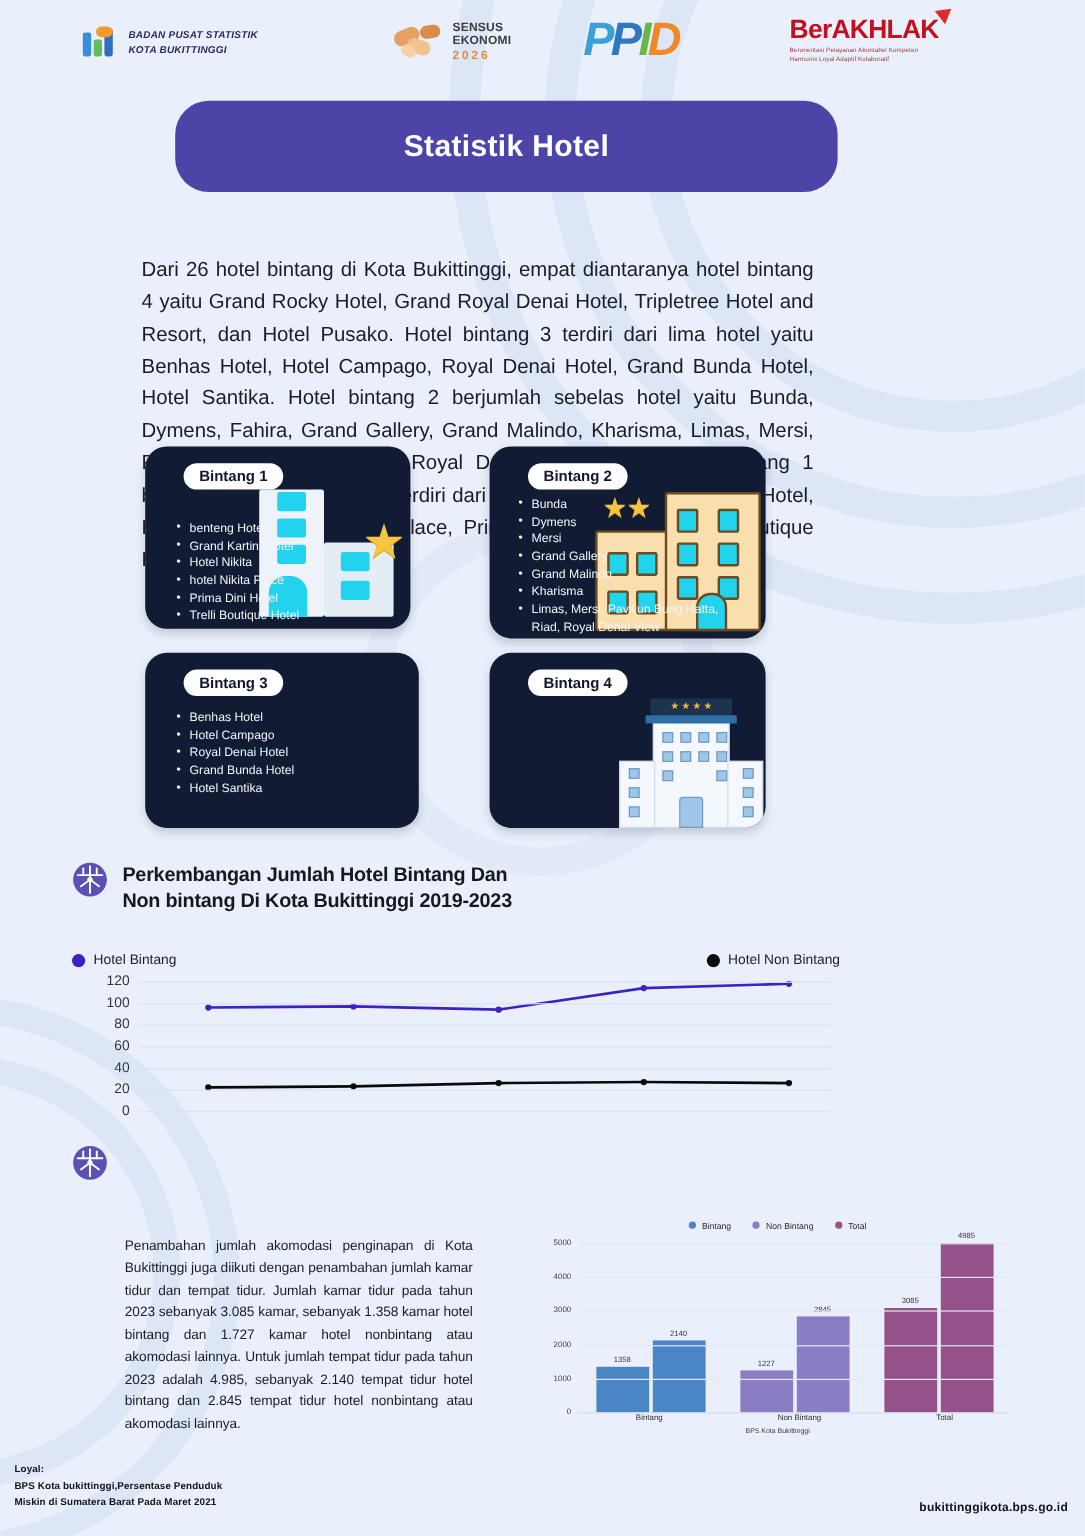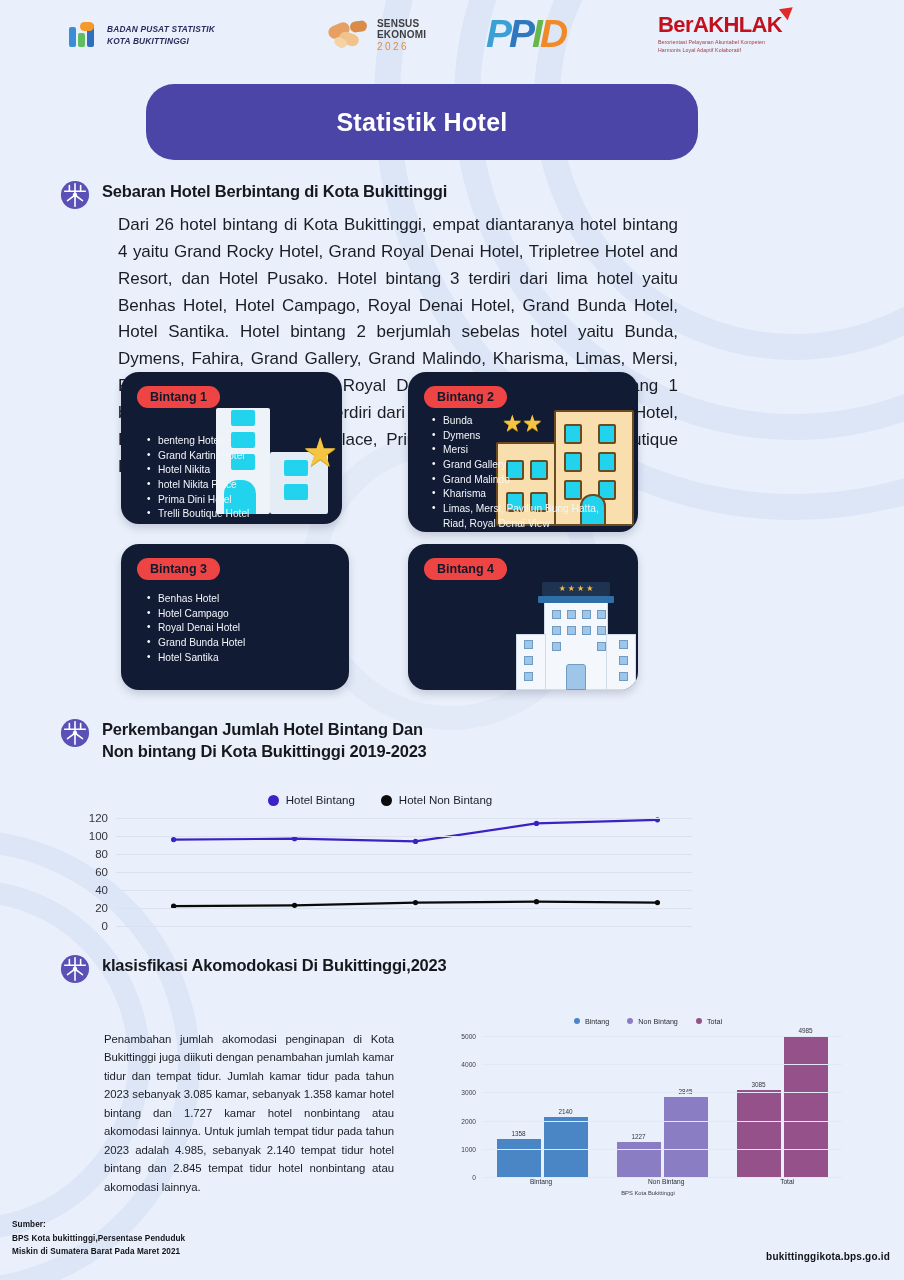--- a/index.html
+++ b/index.html
@@ -53,21 +53,21 @@
   .sensus-mark { width: 44px; height: 34px; position: relative; }
   .sensus-mark i {
     position:absolute; display:block; border-radius: 50% 50% 50% 50%/60% 60% 40% 40%;
   }
   .sensus-mark .s1 { width:22px; height:13px; background:#e7a064; left:0; top:6px; transform: rotate(-22deg); border-radius:10px;}
   .sensus-mark .s2 { width:20px; height:12px; background:#f2c28c; left:11px; top:15px; transform: rotate(18deg); border-radius:10px;}
   .sensus-mark .s3 { width:17px; height:11px; background:#d98b4a; left:22px; top:3px; transform: rotate(-8deg); border-radius:9px;}
   .sensus-mark .s4 { width:13px; height:9px; background:#f5d2a5; left:6px; top:20px; transform: rotate(30deg); border-radius:7px;}
   .sensus-txt { line-height:1.12; }
   .sensus-txt .l1, .sensus-txt .l2 { font-size: 10px; font-weight: bold; color:#3d3d3d; letter-spacing:.2px;}
-  .sensus-txt .l3 { font-size: 10px; font-weight: normal; color:#e08c3a; letter-spacing:2.4px;}
+  .sensus-txt .l3 { font-size: 10px; font-weight: bold; color:#e08c3a; letter-spacing:2.4px;}
 
   .ppid-logo { left: 486px; top: 14px; }
   .ppid-txt { font-size: 39px; font-weight: 900; font-style: italic; letter-spacing:-3px; line-height:1; }
   .ppid-txt .p1 { color:#3aa0d6; }
   .ppid-txt .p2 { color:#2f78bf; }
   .ppid-txt .p3 { color:#66b84b; }
   .ppid-txt .p4 { color:#f08a28; }
 
   .berakhlak-logo { left: 658px; top: 14px; }
   .ber-main { font-size: 22px; font-weight: 900; color:#c2101f; letter-spacing:-.6px; position:relative; line-height:1;}
@@ -108,22 +108,22 @@
 
   
   .card {
     position: absolute;
     background: #111b33;
     border-radius: 18px;
     box-shadow: 0 4px 8px rgba(20,28,60,.18);
     overflow: hidden;
   }
   .card-badge {
-    position:absolute; left: 16px; top: 14px;
-    background: #ef4444; color:#10182c;
+    position:absolute; left: 32px; top: 14px;
+    background: #ffffff; color:#10182c;
     font-size: 12.5px; font-weight: 700;
     border-radius: 14px; padding: 4px 13px;
     z-index: 4;
   }
   .card ul {
     position: absolute; left: 26px; top: 62px;
     list-style: none; z-index: 3;
   }
   .card ul li {
     color:#f2f5fa; font-size: 10.2px; line-height: 1.44;
@@ -170,21 +170,21 @@
   .b4-wingl { position:absolute; left:0; bottom:0; width:30px; height:56px; background:#f4f8fc; border:1px solid #cfdceb;}
   .b4-wingr { position:absolute; right:0; bottom:0; width:30px; height:56px; background:#f4f8fc; border:1px solid #cfdceb;}
   .b4-cap { position:absolute; left:22px; top:14px; width:76px; height:7px; background:#2f6fa8; border-radius:1px;}
   .b4-sign { position:absolute; left:26px; top:0; width:68px; height:14px; background:#1e3350; border-radius:2px; display:flex; align-items:center; justify-content:center; gap:2px;}
   .b4-sign span { color:#f5b942; font-size:8px; line-height:1;}
   .b4-w { position:absolute; width:9px; height:9px; background:#9fc6e8; border:1px solid #6e9cc4;}
   .b4-door { position:absolute; left:50px; bottom:0; width:20px; height:26px; background:#9fc6e8; border:1px solid #6e9cc4; border-radius:3px 3px 0 0;}
 
   
   .linechart-wrap { position:absolute; left: 60px; top: 790px; width: 640px; height: 148px; }
-  .lc-legend { display:flex; justify-content:center; gap:26px; align-items:center; height:20px; }
+  .lc-legend { display:flex; justify-content:space-between; gap:26px; align-items:center; height:20px; }
   .lc-legend .it { display:flex; align-items:center; gap:7px; font-size:11.5px; color:#1b1d24; }
   .lc-dot { width:11px; height:11px; border-radius:50%; }
   .lc-plot { position:relative; margin-top:8px; height: 108px; margin-left: 56px; margin-right: 8px; }
   .lc-grid { position:absolute; left:0; right:0; height:1px; background:#dae2ef; }
   .lc-ylab { position:absolute; right: calc(100% + 8px); font-size: 11.5px; color:#33353d; transform: translateY(-50%); white-space:nowrap; }
   .lc-svg { position:absolute; inset:0; overflow:visible; }
 
   
   .barchart-wrap { position:absolute; left: 448px; top: 1014px; width: 400px; height: 190px; }
   .bc-legend { display:flex; justify-content:center; gap:18px; align-items:center; height:14px; }
@@ -268,36 +268,20 @@
           <div>Harmonis Loyal Adaptif Kolaboratif</div>
         </div>
       </div>
     </div>
   </div>
 
   <div class="title-banner">
     <div class="tl">Statistik Hotel</div>
   </div>
 
-  <div class="sec-head" style="left:60px; top:180px; width:620px;">
-    <div class="sec-icon">
-      <svg viewBox="0 0 32 32" width="30" height="30">
-        <circle cx="16" cy="16" r="15" fill="#5a50b5"></circle>
-        <g stroke="#ffffff" stroke-width="1.7" fill="none" stroke-linecap="round">
-          <path d="M16 4 L16 28"></path>
-          <path d="M5 12 L27 12"></path>
-          <path d="M8 22 L16 16 L24 22"></path>
-          <path d="M10 6 L10 12"></path>
-            <path d="M22 6 L22 12"></path>
-        </g>
-        <circle cx="16" cy="16" r="2.4" fill="#ffffff"></circle>
-      </svg>
-    </div>
-    <div class="sec-title">Sebaran Hotel Berbintang di Kota Bukittinggi</div>
-  </div>
 
   <div class="para" style="left:118px; top:212px; width:560px;">Dari 26 hotel bintang di Kota Bukittinggi, empat diantaranya hotel bintang 4 yaitu Grand Rocky Hotel, Grand Royal Denai Hotel, Tripletree Hotel and Resort, dan Hotel Pusako. Hotel bintang 3 terdiri dari lima hotel yaitu Benhas Hotel, Hotel Campago, Royal Denai Hotel, Grand Bunda Hotel, Hotel Santika. Hotel bintang 2 berjumlah sebelas hotel yaitu Bunda, Dymens, Fahira, Grand Gallery, Grand Malindo, Kharisma, Limas, Mersi, Paviliun Bung Hatta, Riad, Royal Denai View. Untuk hotel bintang 1 berjumlah enam hotel yang terdiri dari Benteng Hotel, Grand Kartini Hotel, Hotel Nikita, Hotel Nikita Palace, Prima Dini Hotel, dan Trelli Boutique Hotel.</div>
 
   <div class="card" style="left:121px; top:372px; width:221px; height:152px;">
     <div class="card-badge">Bintang 1</div>
     <ul>
       <li>benteng Hotel</li>
       <li>Grand Kartini Hotel</li>
       <li>Hotel Nikita</li>
       <li>hotel Nikita Place</li>
@@ -463,21 +447,20 @@
           <path d="M16 4 L16 28"></path>
           <path d="M5 12 L27 12"></path>
           <path d="M8 22 L16 16 L24 22"></path>
           <path d="M10 6 L10 12"></path>
             <path d="M22 6 L22 12"></path>
         </g>
         <circle cx="16" cy="16" r="2.4" fill="#ffffff"></circle>
       </svg>
     </div>
     <div class="sec-title">
-      <div>klasisfikasi Akomodokasi Di Bukittinggi,2023</div>
     </div>
   </div>
 
   <div class="para" style="left:104px; top:1030px; width:290px; font-size:11.4px; line-height:1.62;">Penambahan jumlah akomodasi penginapan di Kota Bukittinggi juga diikuti dengan penambahan jumlah kamar tidur dan tempat tidur. Jumlah kamar tidur pada tahun 2023 sebanyak 3.085 kamar, sebanyak 1.358 kamar hotel bintang dan 1.727 kamar hotel nonbintang atau akomodasi lainnya. Untuk jumlah tempat tidur pada tahun 2023 adalah 4.985, sebanyak 2.140 tempat tidur hotel bintang dan 2.845 tempat tidur hotel nonbintang atau akomodasi lainnya.</div>
 
   <div class="barchart-wrap">
     <div class="bc-legend" id="bc-legend">
         <div class="it">
           <span class="bc-dot" style="background: rgb(74, 134, 197);"></span>
           <span>Bintang</span>
@@ -533,19 +516,19 @@
       </div>
     <div class="bc-cats" id="bc-cats">
         <div class="bc-cat">Bintang</div>
         <div class="bc-cat">Non Bintang</div>
         <div class="bc-cat">Total</div>
       </div>
     <div class="bc-xtitle">BPS Kota Bukittinggi</div>
   </div>
 
   <div class="footer-src">
-    <div>Sumber:</div>
+    <div>Loyal:</div>
     <div>BPS Kota bukittinggi,Persentase Penduduk</div>
     <div>Miskin di Sumatera Barat Pada Maret 2021</div>
   </div>
   <div class="footer-url">bukittinggikota.bps.go.id</div>
 
 </div>
 
 </body></html>

